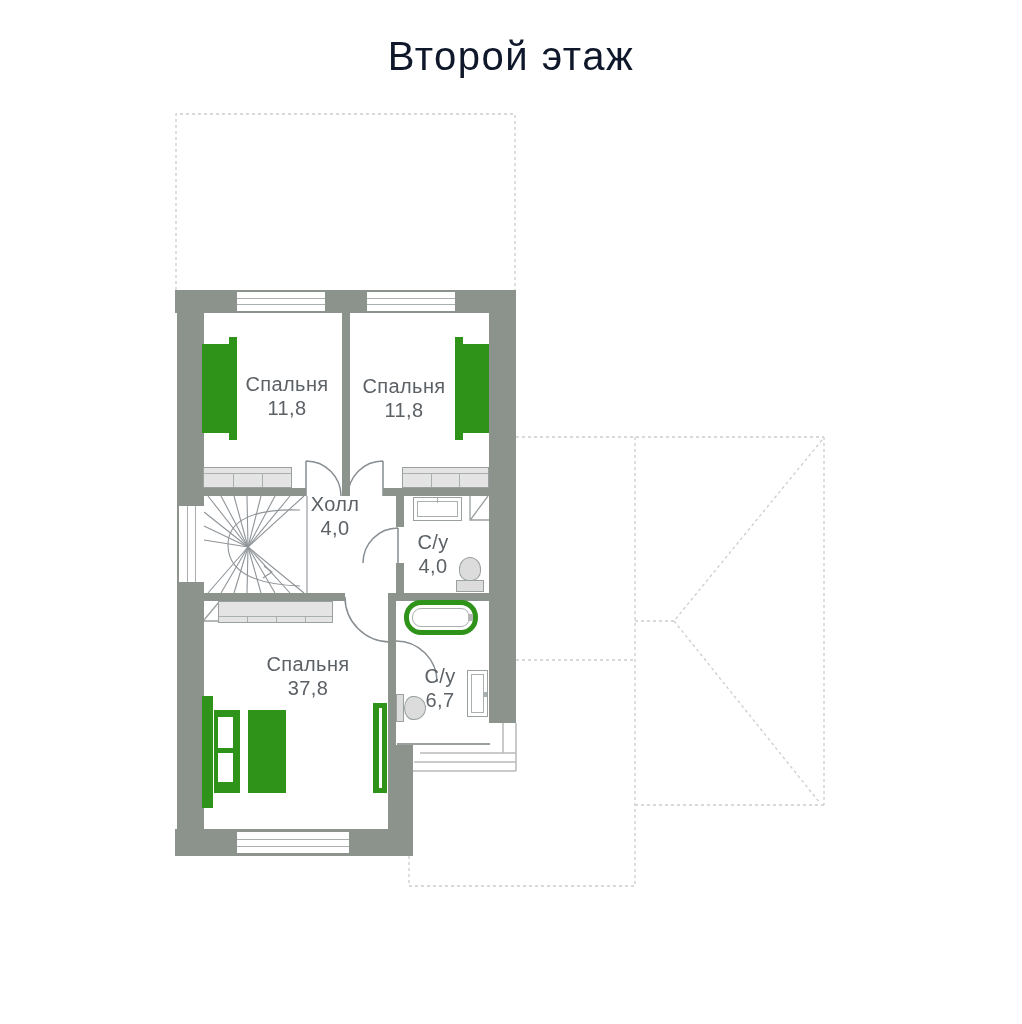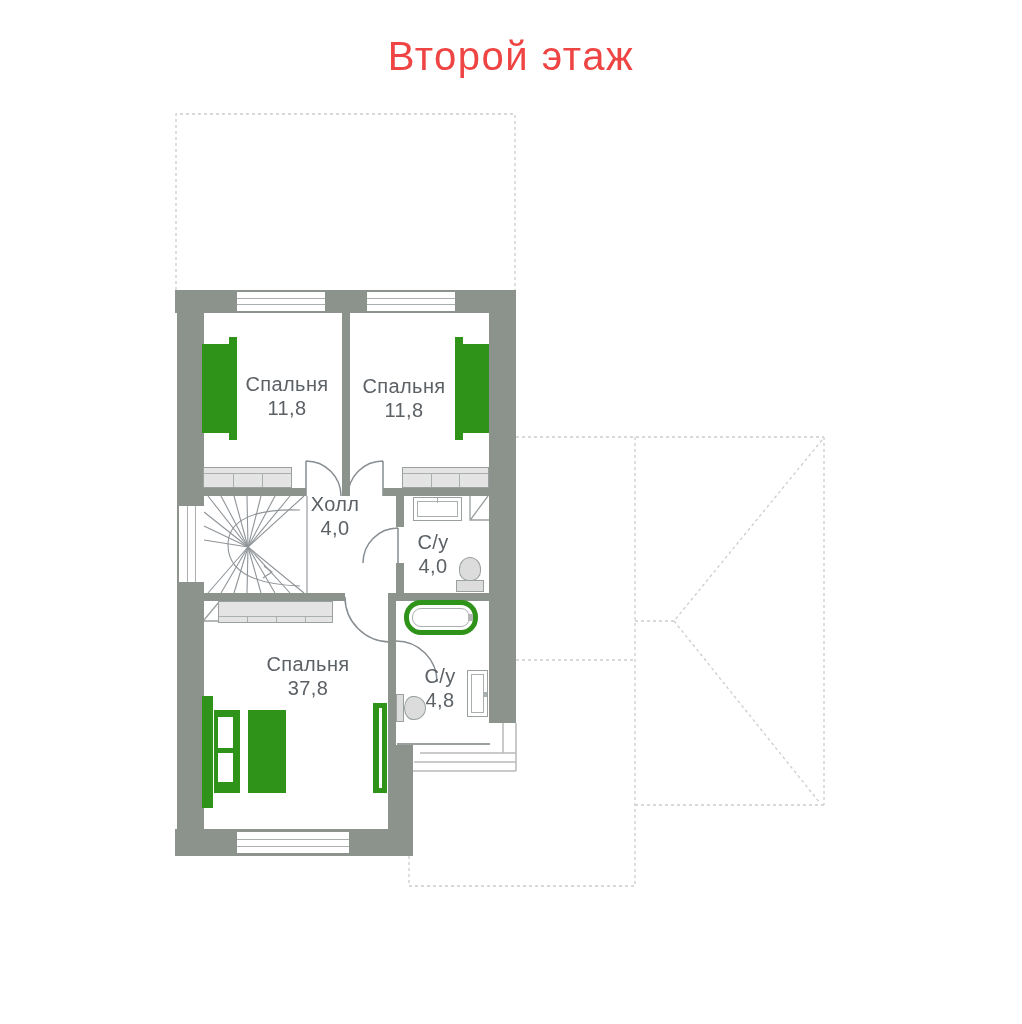--- a/index.html
+++ b/index.html
@@ -1,19 +1,19 @@
 <!DOCTYPE html>
 <html><head>
 <meta charset="utf-8">
 <style>
   html,body{margin:0;padding:0;background:#ffffff;}
   #canvas{position:relative;width:1022px;height:1024px;background:#ffffff;overflow:hidden;
           font-family:"Liberation Sans", sans-serif;}
   #plan-title{position:absolute;left:0;top:34px;width:1022px;text-align:center;
-          font-size:40px;font-weight:300;letter-spacing:1.5px;color:#ef4444;}
+          font-size:40px;font-weight:300;letter-spacing:1.5px;color:#0f172a;}
   .wall{position:absolute;background:#8c928c;}
   .window{position:absolute;background:#ffffff;}
   .wl{position:absolute;background:#a9aeae;}
   .case{position:absolute;background:#e4e4e4;border:1px solid #9aa0a0;box-sizing:border-box;}
   .green{position:absolute;background:#2e9318;}
   .white-part{position:absolute;background:#ffffff;}
   .fixture{position:absolute;background:#dcdcdc;border:1px solid #9aa0a0;box-sizing:border-box;}
   .fixture-white{position:absolute;background:#ffffff;border:1px solid #9aa0a0;box-sizing:border-box;}
   .room-label{position:absolute;transform:translate(-50%,-50%);text-align:center;
           color:#5c6166;font-size:20px;line-height:1.22;letter-spacing:.4px;white-space:nowrap;}
@@ -191,16 +191,16 @@
   <div class="room-label" style="left:433px;top:554px">
     <div>С/у</div>
     <div>4,0</div>
   </div>
   <div class="room-label" style="left:308px;top:676px">
     <div>Спальня</div>
     <div>37,8</div>
   </div>
   <div class="room-label" style="left:440px;top:688px">
     <div>С/у</div>
-    <div>4,8</div>
+    <div>6,7</div>
   </div>
 
 </div>
 
 </body></html>

